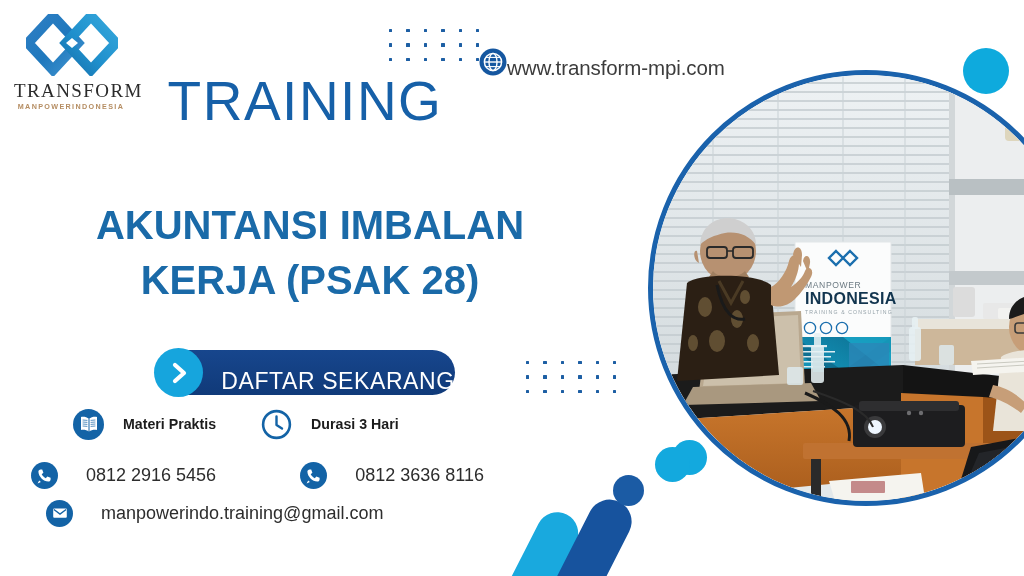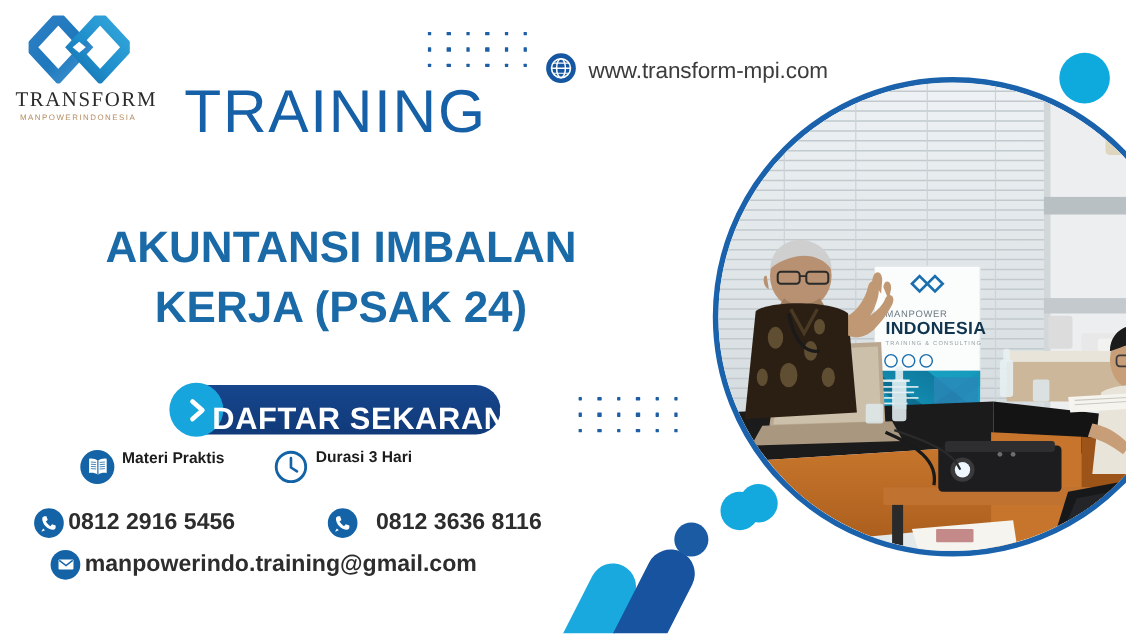--- a/index.html
+++ b/index.html
@@ -21,26 +21,26 @@
   .logo-mark { position:absolute; left:12px; top:0; width:92px; height:62px; }
   .logo-name {
     position:absolute; left:0; top:66px; width:114px;
     text-align:center; font-family:"Liberation Serif", serif;
     font-size:19px; letter-spacing:1.4px; color:#2b2b2b; font-weight:400;
     white-space:nowrap;
   }
   .logo-sub {
     position:absolute; left:0; top:88px; width:114px;
     text-align:center; font-family:"Liberation Sans", sans-serif;
-    font-size:7.2px; letter-spacing:1.35px; color:#b58d62; font-weight:400;
+    font-size:7.2px; letter-spacing:1.35px; color:#b58d62; font-weight:700;
     white-space:nowrap;
   }
 
   
-  .site-row { position:absolute; left:496px; top:48px; display:flex; align-items:center; gap:11px; }
+  .site-row { position:absolute; left:479px; top:48px; display:flex; align-items:flex-end; }
   .site-text { font-size:20.5px; color:#3c3c3c; letter-spacing:-0.1px; white-space:nowrap; }
 
   
   .training-title {
     position:absolute; left:0px; top:74px; width:610px;
     text-align:center;
     font-size:55px; font-weight:normal; color:#1660a8;
     letter-spacing:1.5px; line-height:1;
   }
   .main-title {
@@ -58,49 +58,49 @@
     display:flex; align-items:center;
   }
   .cta-circle {
     position:absolute; left:-7px; top:-2px;
     width:49px; height:49px; border-radius:50%;
     background:#16a5dd; display:flex; align-items:center; justify-content:center;
   }
   .cta-label {
     position:absolute; left:72px; top:0; width:210px; height:62px;
     display:flex; align-items:center; justify-content:center;
-    color:#ffffff; font-size:28px; font-weight:bold; letter-spacing:0.6px;
+    color:#ffffff; font-size:23px; font-weight:normal; letter-spacing:0.6px;
     white-space:nowrap;
   }
 
   
   .features { position:absolute; left:73px; top:408px; display:flex; align-items:center; }
-  .feat { display:flex; align-items:flex-start; }
+  .feat { display:flex; align-items:center;gap:12px; }
   .feat-label { font-size:14.2px; font-weight:bold; color:#1c1c1c; white-space:nowrap; margin-left:7px; }
   .feat-gap { width:22px; }
   .ic-round {
     width:31px; height:31px; border-radius:50%;
     background:#1363a6; display:flex; align-items:center; justify-content:center; flex:none;
   }
   .ic-square {
     width:36px; height:31px; background:#1363a6;
     display:flex; align-items:center; justify-content:center; flex:none;
   }
   .ic-plain { width:32px; height:32px; display:flex; align-items:center; justify-content:center; flex:none; }
 
   
   .contacts { position:absolute; left:31px; top:456px; width:600px; }
   .c-row { display:flex; align-items:center; height:38px; }
   .c-item { display:flex; align-items:center; }
   .c-icon {
     width:27px; height:27px; border-radius:50%;
     background:#1363a6; display:flex; align-items:center; justify-content:center; flex:none;
   }
-  .c-text { font-size:21px; color:#2d2d2d; margin-left:4px; white-space:nowrap;font-weight:bold; }
-  .phone2 { margin-left:84px;gap:13px; }
+  .c-text { font-size:18px; color:#2d2d2d; margin-left:28px; white-space:nowrap; }
+  .phone2 { margin-left:84px; }
   .mail2 { margin-left:15px; }
 
   
   .dots { position:absolute; display:grid; gap:11px 14px; }
   .dots span { width:3.4px; height:3.4px; background:#1d5fa4; border-radius:0.5px; display:block; }
   #dots-top { left:389px; top:29px; grid-template-columns:repeat(6,3.4px); grid-template-rows:repeat(3,3.4px); }
   #dots-mid { left:526px; top:361px; grid-template-columns:repeat(6,3.4px); grid-template-rows:repeat(3,3.4px); }
 
   
   .photo-circle {
@@ -200,21 +200,21 @@
       <span></span>
       <span></span>
       <span></span>
       <span></span>
       <span></span>
   </div>
 
   <div class="training-title">TRAINING</div>
   <div class="main-title">
     <div>AKUNTANSI IMBALAN</div>
-    <div>KERJA (PSAK 24)</div>
+    <div>KERJA (PSAK 28)</div>
   </div>
 
   <div class="cta">
     <div class="cta-circle">
       <svg width="24" height="24" viewBox="0 0 24 24">
         <polyline points="8,4 17,12 8,20" fill="none" stroke="#ffffff" stroke-width="4.2" stroke-linecap="round" stroke-linejoin="round"></polyline>
       </svg>
     </div>
     <div class="cta-label">DAFTAR  SEKARANG</div>
   </div>

